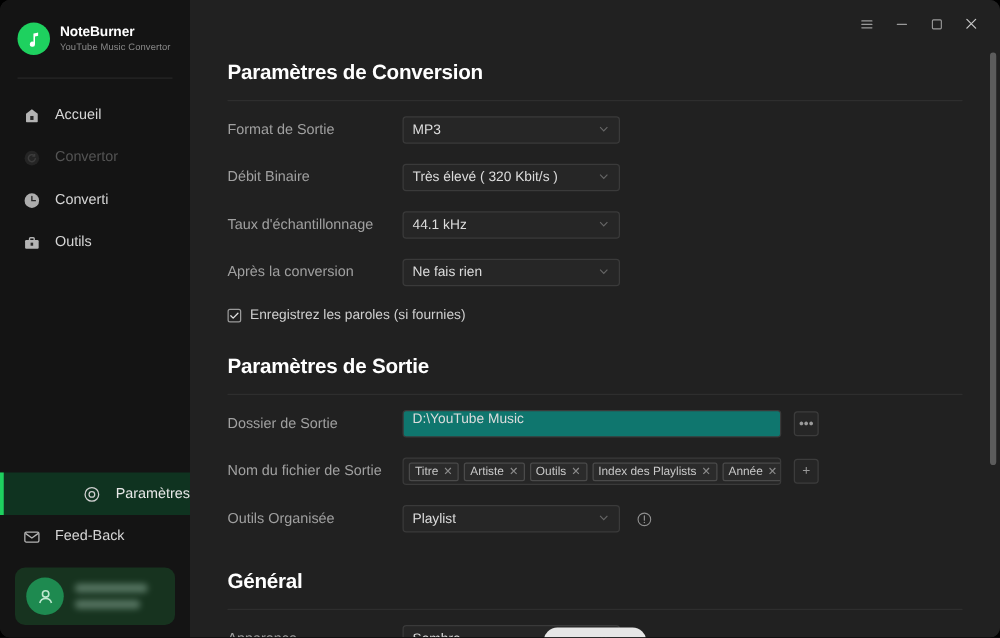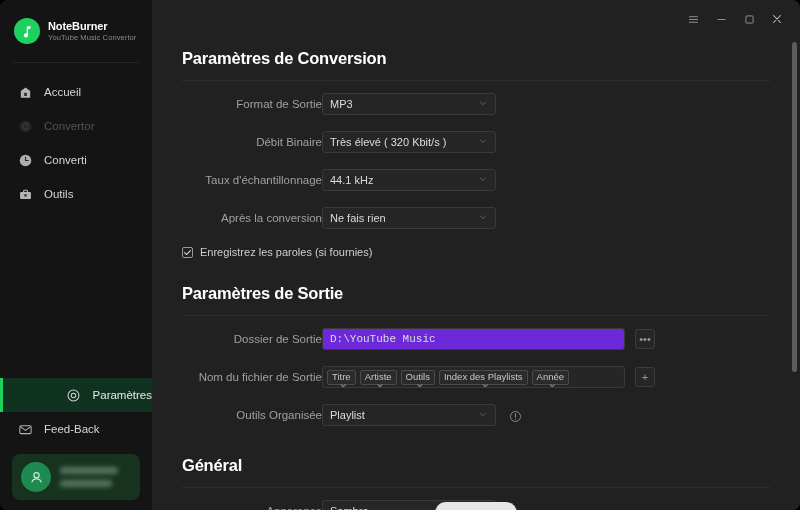--- a/index.html
+++ b/index.html
@@ -178,21 +178,20 @@
     height: 30px;
     margin-top: 8px;
   }
   .form-row:first-of-type { margin-top: 13px; }
 
   .f-label {
     width: 140px;
     font-size: 11.5px;
     color: #a0a0a0;
     flex-shrink: 0;
-    text-align: right;
   }
 
   .select {
     width: 174px;
     height: 22px;
     border: 1px solid #3a3a3a;
     border-radius: 3px;
     background: #262626;
     display: flex;
     align-items: center;
@@ -223,27 +222,26 @@
     margin-left: 7px;
     font-size: 11px;
     color: #cfcfcf;
   }
 
   .path-input {
     width: 303px;
     height: 22px;
     border: 1px solid #3a3a3a;
     border-radius: 3px;
-    background: #6d28d9;
-    display: flex; align-items: center;
+    background: #0f766e;
+    display: flex; 
     padding: 0 7px;
     font-size: 11px;
     color: #dcdcdc;
     cursor: text;
-    font-family: Liberation Mono, monospace;
   }
 
   .sq-btn {
     width: 20px; height: 20px;
     border: 1px solid #3c3c3c;
     border-radius: 3px;
     background: #262626;
     margin-left: 10px;
     display: flex; align-items: center; justify-content: center;
     cursor: pointer;
@@ -269,21 +267,20 @@
     align-items: center;
     height: 15px;
     border: 1px solid #4a4a4a;
     border-radius: 2px;
     padding: 0 4px;
     font-size: 9.5px;
     color: #c8c8c8;
     white-space: nowrap;
     cursor: default;
     background: #2b2b2b;
-    flex-direction: column;
   }
   .tag .tag-x {
     margin-left: 4px;
     font-size: 9px;
     color: #8c8c8c;
     cursor: pointer;
   }
 
   .info-icon {
     margin-left: 13px;

